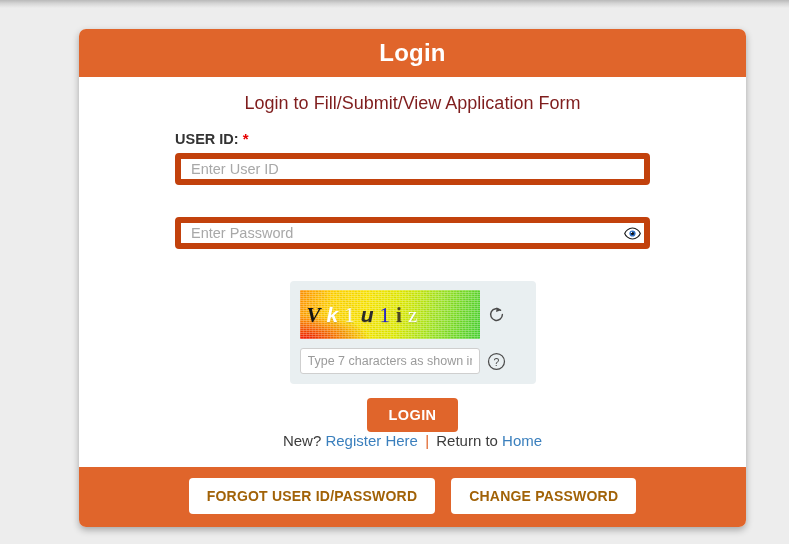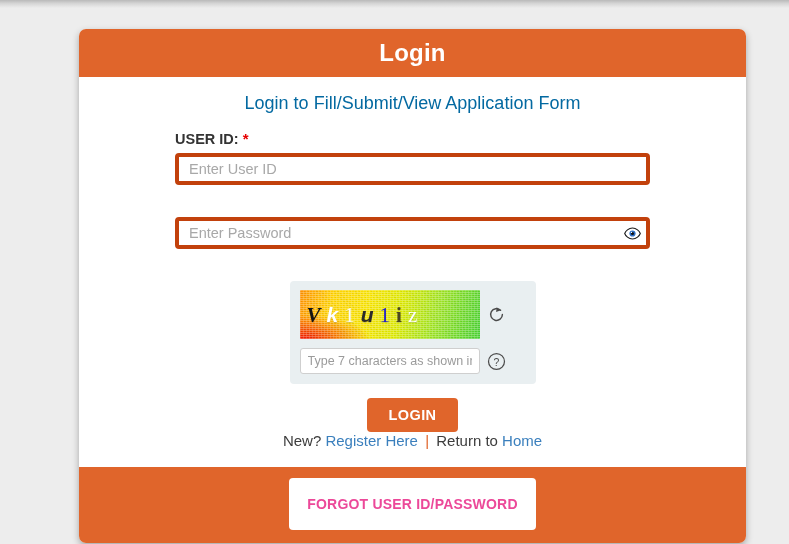--- a/index.html
+++ b/index.html
@@ -54,21 +54,21 @@
 
   
   .card-body {
     background: #ffffff;
     padding: 16px 96px 14px 96px;
   }
 
   .subtitle {
     text-align: center;
     font-size: 18px;
-    color: #0369a1;
+    color: #7f1d1d;
     margin-bottom: 16px;
     font-weight: normal;
   }
 
   .field-block { margin-bottom: 32px; }
 
   .field-label {
     font-size: 14.5px;
     font-weight: bold;
     color: #333333;
@@ -79,21 +79,21 @@
     color: #e60000;
     font-weight: bold;
     font-size: 15px;
   }
 
   .input-wrap { position: relative; }
 
   .text-input {
     width: 100%;
     height: 32px;
-    border: 4px solid #c2410c;
+    border: 6px solid #c2410c;
     border-radius: 4px;
     padding: 0 10px;
     font-size: 14.5px;
     color: #8b5cf6;
     font-family: "Liberation Sans", sans-serif;
     background: #fff;
     outline: none;
   }
   .text-input::placeholder { color: #a8a8a8; }
   .text-input.has-eye { padding-right: 22px; }
@@ -241,27 +241,27 @@
   
   .card-footer {
     background: #E0652B;
     padding: 11px 0 13px 0;
     display: flex;
     justify-content: center;
     gap: 16px;
   }
   .footer-btn {
     background: #ffffff;
-    color: #ec4899;
+    color: #a16207;
     border: none;
     border-radius: 4px;
     font-size: 14px;
     font-weight: bold;
     letter-spacing: .2px;
-    padding: 18px 18px;
+    padding: 10px 18px;
     cursor: pointer;
     font-family: "Liberation Sans", sans-serif;
   }
 </style>
 </head>
 <body>
 
 <div class="page-top-shade"></div>
 
 <div class="login-card">
@@ -344,15 +344,16 @@
       <a href="#">Register Here</a>
       <span class="sep">|</span>
       <span>Return to</span>
       <a href="#">Home</a>
     </div>
 
   </div>
 
   <div class="card-footer">
     <button class="footer-btn">FORGOT USER ID/PASSWORD</button>
+    <button class="footer-btn">CHANGE PASSWORD</button>
   </div>
 
 </div>
 
 </body></html>

